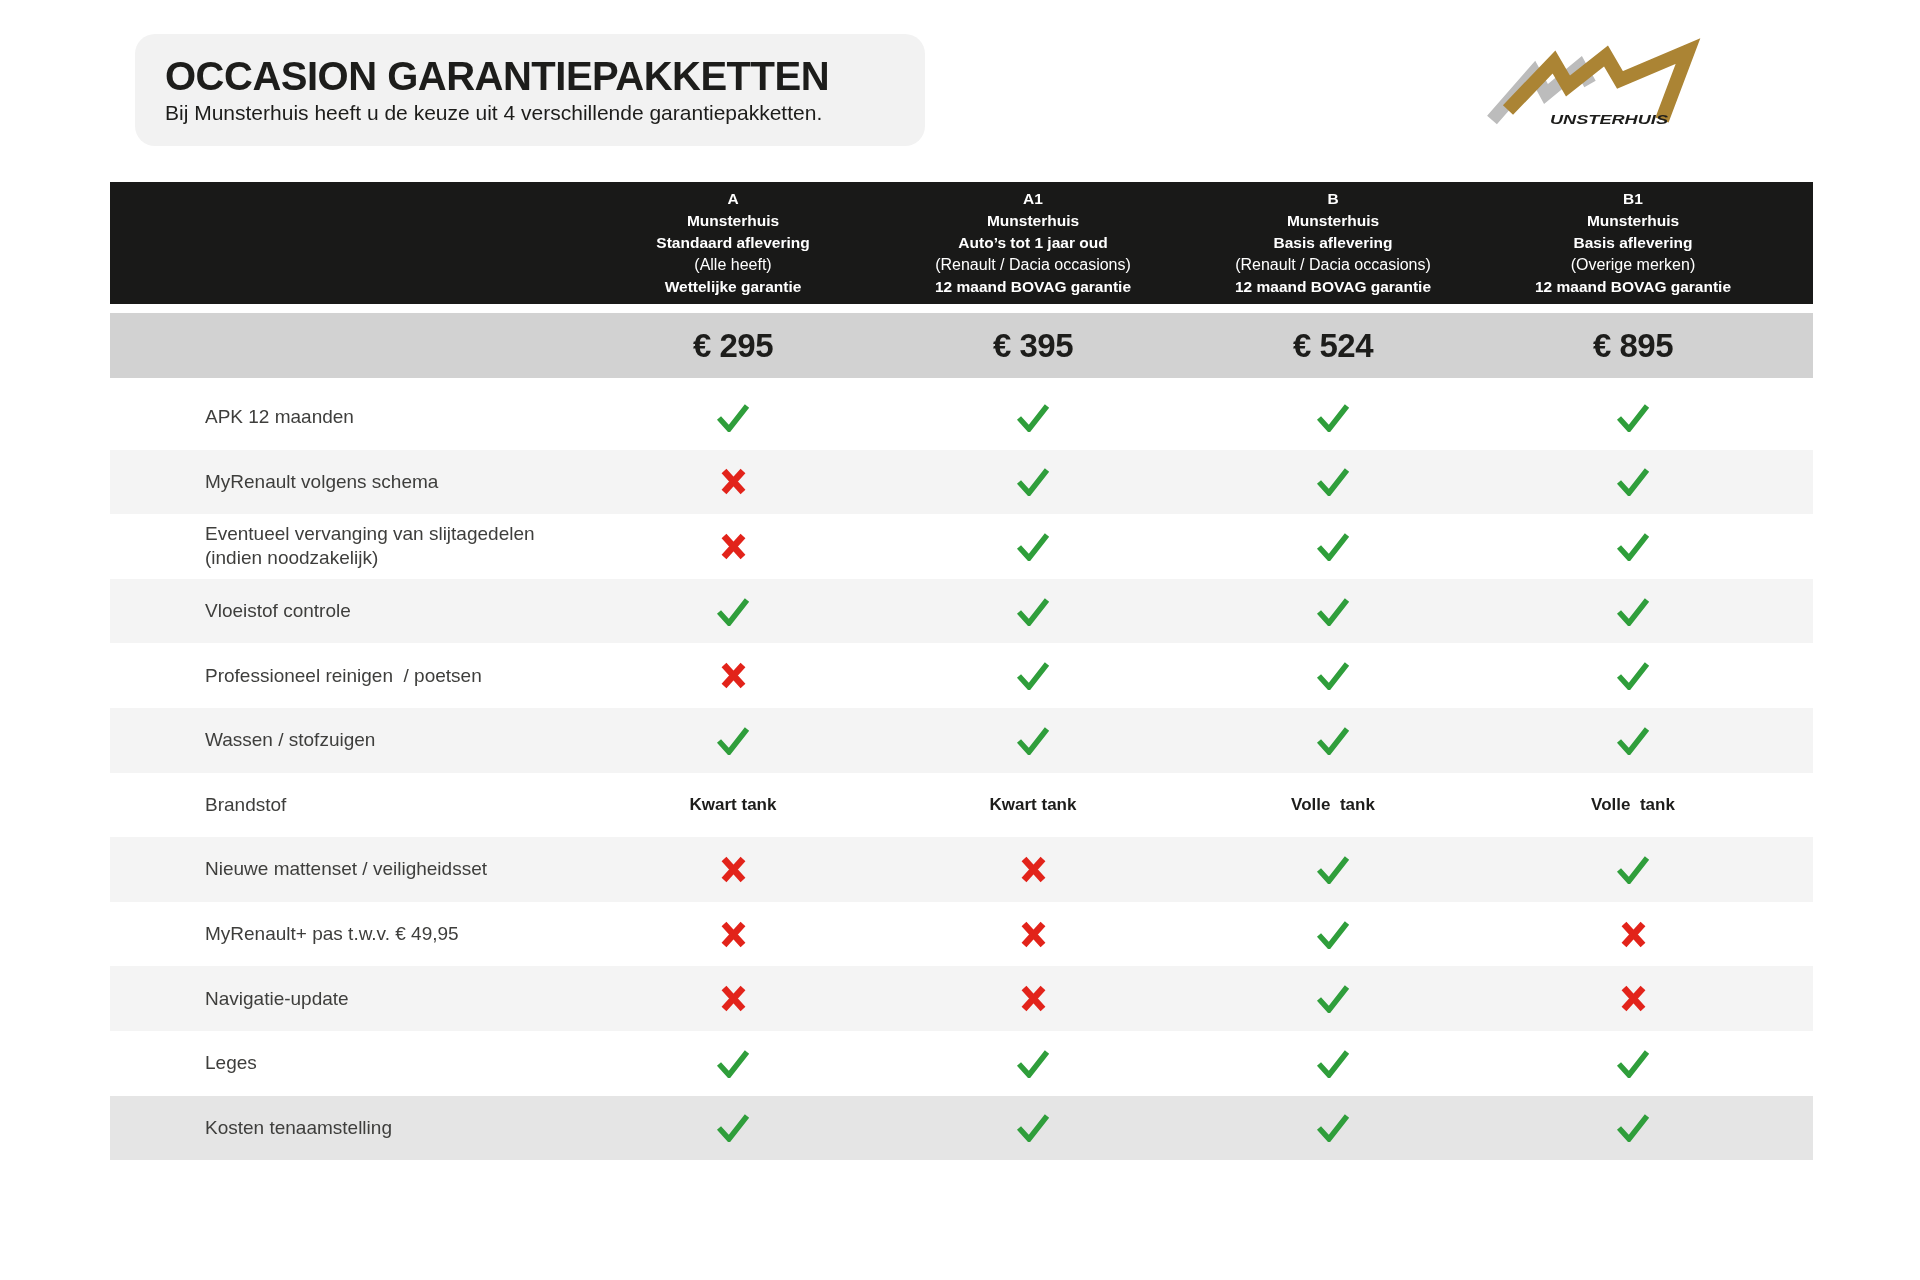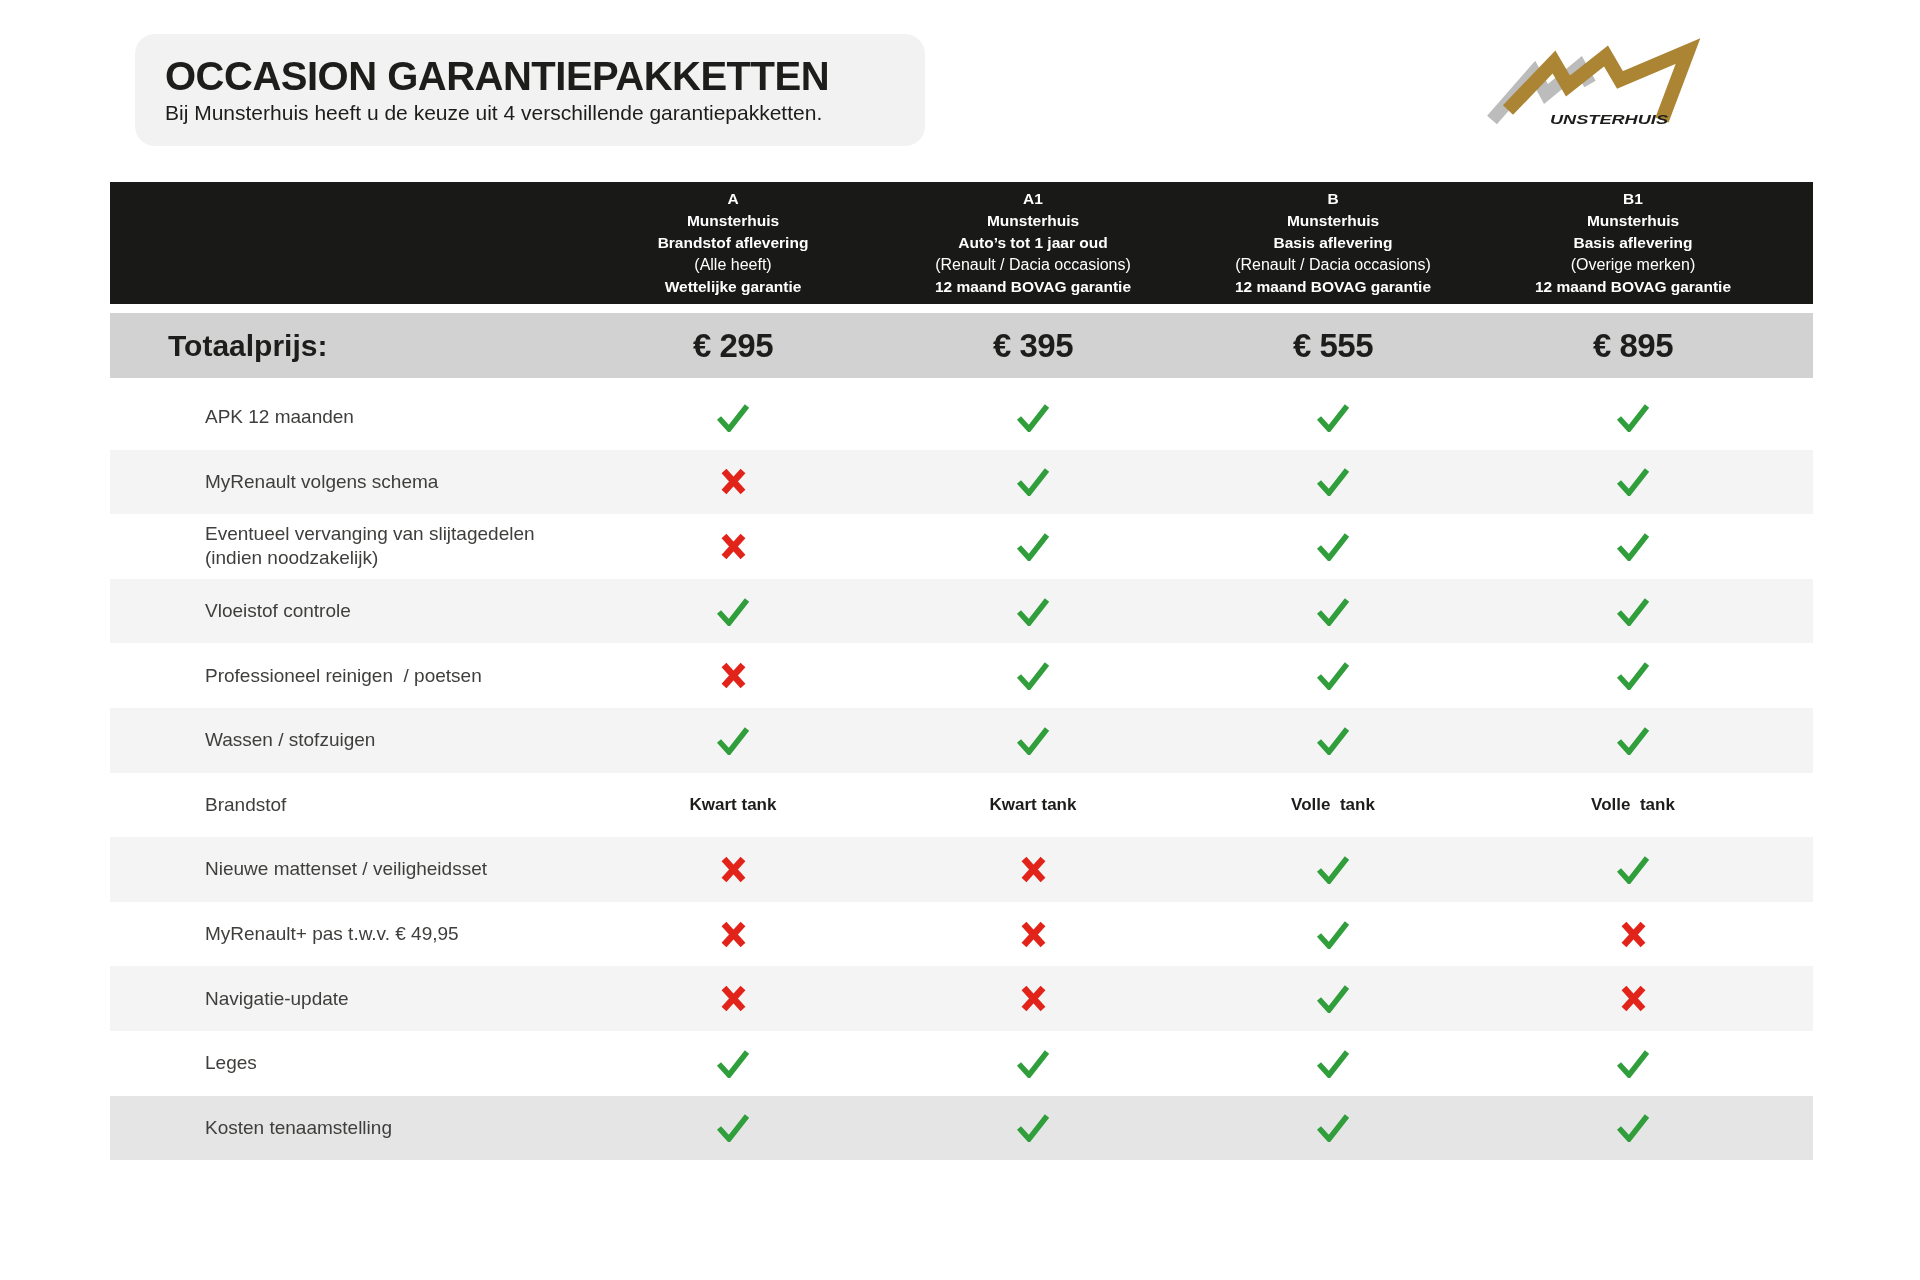--- a/index.html
+++ b/index.html
@@ -64,21 +64,21 @@
   <svg class="logo" viewBox="0 0 230 80">
     <path class="logo-m-shadow" d="M0 72 L42 24 L54 46 L88 18 L98 36" style="stroke: rgb(188, 188, 188);"></path>
     <path class="logo-m" d="M16 62 L62 14 L76 38 L114 8 L128 32 L196 3 L170 72" style="stroke: rgb(171, 132, 52);"></path>
     <text x="58" y="76" textLength="118" lengthAdjust="spacingAndGlyphs">UNSTERHUIS</text>
   </svg>
 
   <div class="thead" style="background: rgb(25, 25, 24);">
       <div class="pkg-col col-0">
         <div class="pkg-line">A</div>
         <div class="pkg-line">Munsterhuis</div>
-        <div class="pkg-line">Brandstof aflevering</div>
+        <div class="pkg-line">Standaard aflevering</div>
         <div class="pkg-line light">(Alle heeft)</div>
         <div class="pkg-line">Wettelijke garantie</div>
       </div>
       <div class="pkg-col col-1">
         <div class="pkg-line">A1</div>
         <div class="pkg-line">Munsterhuis</div>
         <div class="pkg-line">Auto’s tot 1 jaar oud</div>
         <div class="pkg-line light">(Renault / Dacia occasions)</div>
         <div class="pkg-line">12 maand BOVAG garantie</div>
       </div>
@@ -92,24 +92,23 @@
       <div class="pkg-col col-3">
         <div class="pkg-line">B1</div>
         <div class="pkg-line">Munsterhuis</div>
         <div class="pkg-line">Basis aflevering</div>
         <div class="pkg-line light">(Overige merken)</div>
         <div class="pkg-line">12 maand BOVAG garantie</div>
       </div>
     </div>
 
   <div class="price-band" style="background: rgb(210, 210, 210);">
-    <div class="price-label">Totaalprijs:</div>
   <div class="price-cell col-0">€ 295</div>
       <div class="price-cell col-1">€ 395</div>
-      <div class="price-cell col-2">€ 555</div>
+      <div class="price-cell col-2">€ 524</div>
       <div class="price-cell col-3">€ 895</div>
     </div>
 
   <div class="rows">
       <div class="feature-row">
         <div class="feature-label"><div>APK 12 maanden</div></div>
         <div class="mark-cell col-0">
           <svg class="mark check" width="36" height="29" viewBox="0 0 36 29">
             <path style="stroke:#2f9e3b" d="M4 15 L14 26 L32 3"></path>
           </svg>

